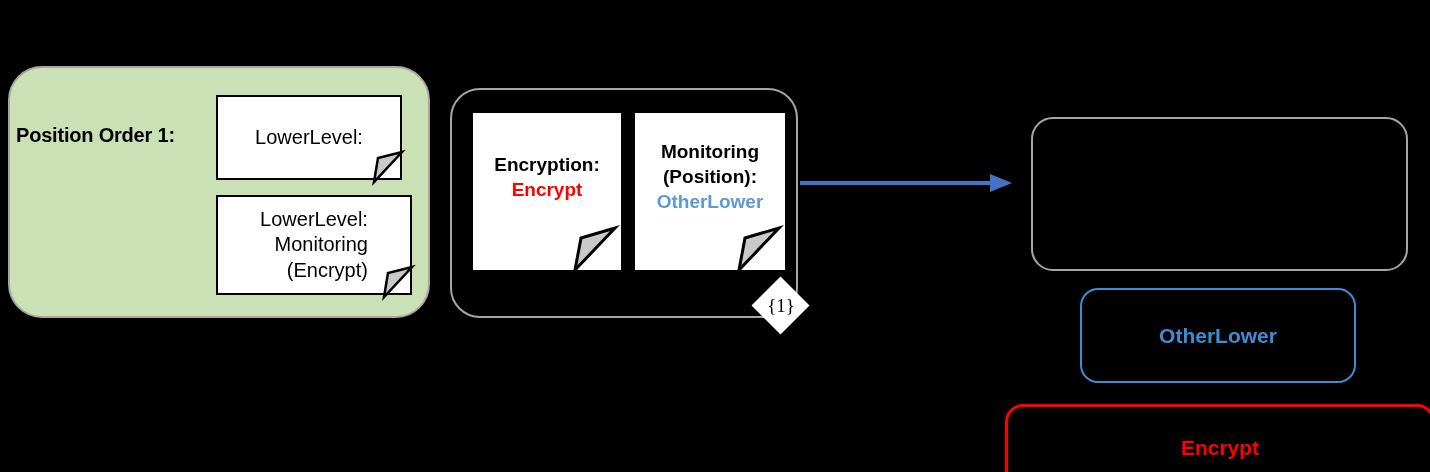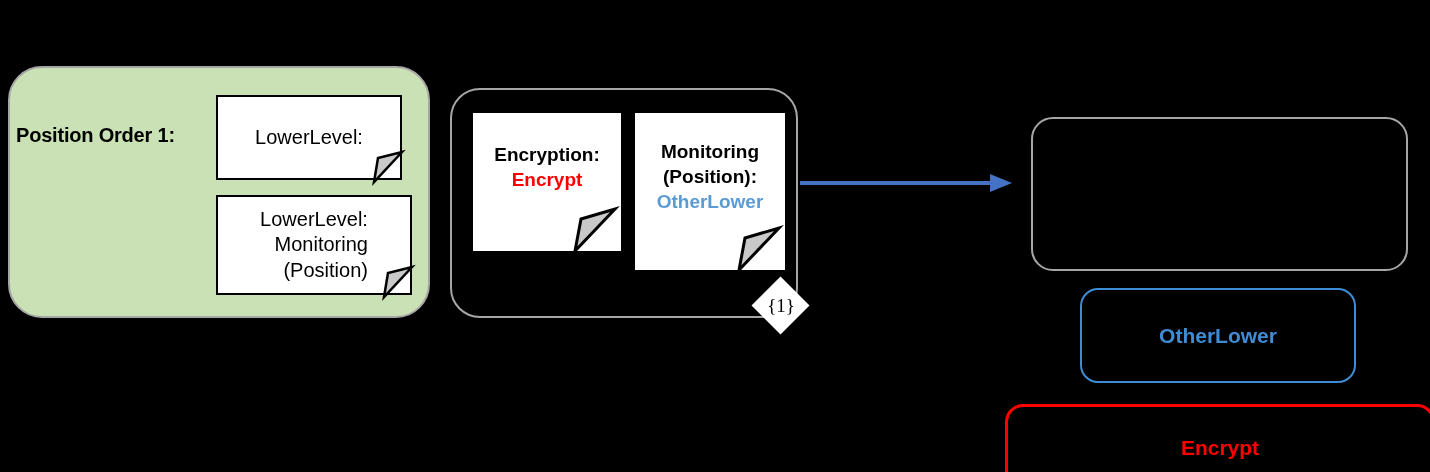--- a/index.html
+++ b/index.html
@@ -91,21 +91,21 @@
     box-sizing: border-box;
     text-align: center;
     font-size: 19px;
     font-weight: bold;
     line-height: 1.3;
     display: flex;
     align-items: center;
     justify-content: center;
     color: #000000;
   }
-  .doc-1 { left: 473px; top: 113px; width: 148px; height: 138px; }
+  .doc-1 { left: 473px; top: 113px; width: 148px; height: 157px; }
   .doc-2 { left: 635px; top: 113px; width: 150px; height: 157px; }
   .doc-inner { padding: 0 4px; transform: translateY(-14px); }
   .val-red  { color: #FF0000; }
   .val-blue { color: #5B9BD5; }
 
   .doc-fold {
     position: absolute;
     right: 0px;
     bottom: -2px;
     width: 52px;
@@ -203,21 +203,21 @@
       <svg width="40" height="40" viewBox="0 0 40 40">
         <path d="M6 36 L10 12 L34 6 Z" fill="#C9C9C9" stroke="#000000" stroke-width="2.5" stroke-linejoin="miter"></path>
       </svg>
     </div>
   </div>
 
   <div class="note note-2">
     <div class="note-inner">
       <div>LowerLevel:</div>
       <div>Monitoring</div>
-      <div>(Position)</div>
+      <div>(Encrypt)</div>
     </div>
     <div class="fold">
       <svg width="40" height="40" viewBox="0 0 40 40">
         <path d="M6 36 L10 12 L34 6 Z" fill="#C9C9C9" stroke="#000000" stroke-width="2.5" stroke-linejoin="miter"></path>
       </svg>
     </div>
   </div>
 
   <div class="mid-container"></div>
 

